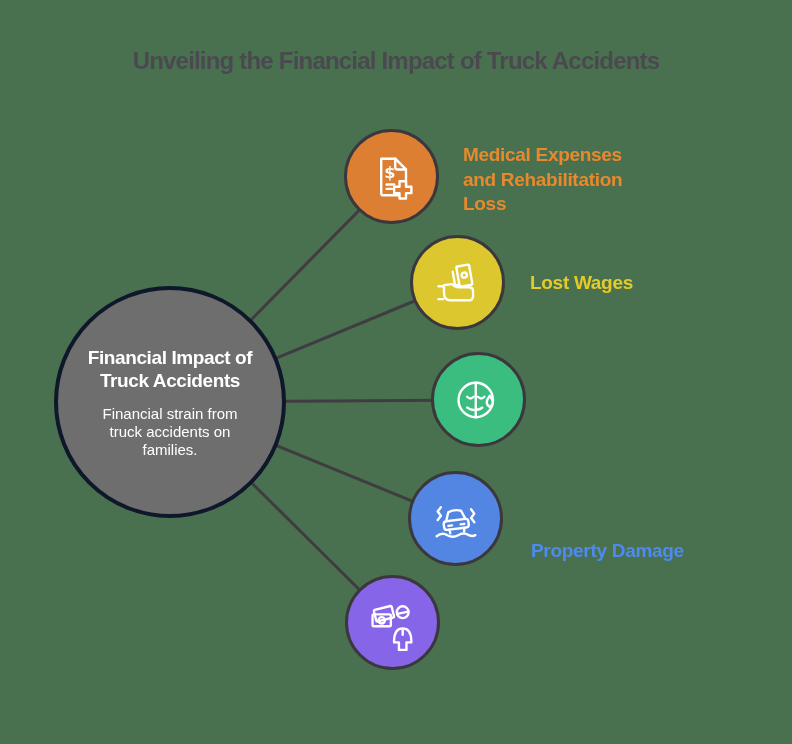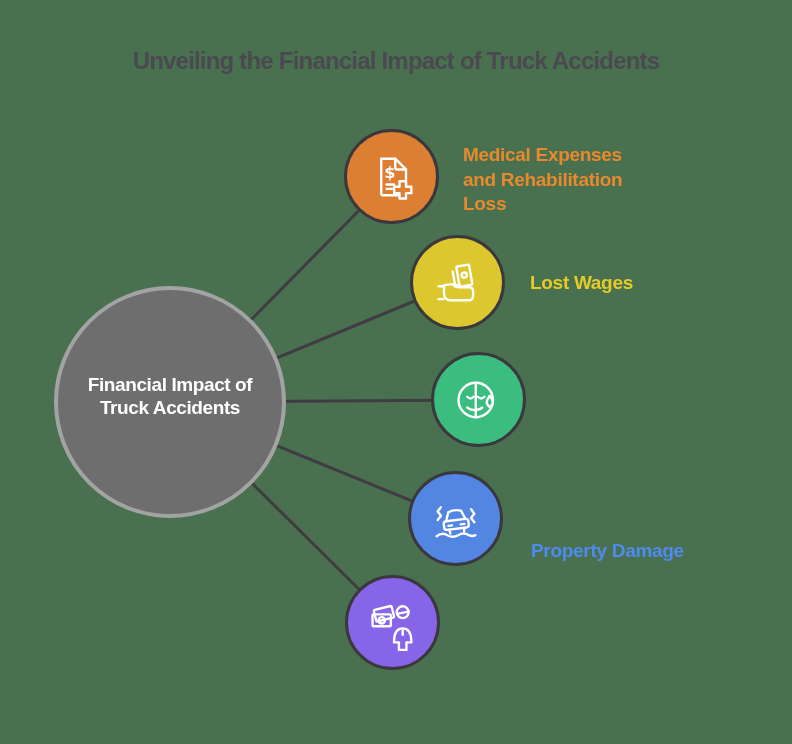--- a/index.html
+++ b/index.html
@@ -32,21 +32,21 @@
   }
 
   .center-node {
     position: absolute;
     left: 54px;
     top: 286px;
     width: 232px;
     height: 232px;
     box-sizing: border-box;
     background: #6e6e6e;
-    border: 4px solid #a3a3a3;
+    border: 4px solid #0f172a;
     border-radius: 50%;
     display: flex;
     flex-direction: column;
     align-items: center;
     justify-content: center;
     text-align: center;
     color: #ffffff;
   }
   .center-heading {
     font-size: 19px;
@@ -106,20 +106,21 @@
       <line x1="170" y1="402" x2="479" y2="400"></line>
       <line x1="170" y1="402" x2="456" y2="519"></line>
       <line x1="170" y1="402" x2="393" y2="623"></line>
     </g>
   </svg>
 
   <div class="diagram-title">Unveiling the Financial Impact of Truck Accidents</div>
 
   <div class="center-node">
     <div class="center-heading">Financial Impact of Truck Accidents</div>
+    <div class="center-description">Financial strain from truck accidents on families.</div>
   </div>
 
   <div class="node-circle c-medical">
     <svg width="56" height="56" viewBox="0 0 52 52">
       <g stroke="#ffffff" stroke-width="2.2" fill="none" stroke-linecap="round" stroke-linejoin="round">
         <path d="M16 9 H29 L39 19 V41 Q39 43 37 43 H18 Q16 43 16 41 Z"></path>
         <path d="M29 9 V17 Q29 19 31 19 H39"></path>
         <path d="M21 33 H28"></path>
         <path d="M21 37 H26"></path>
         <path d="M33 30 H39 V35 H44 V41 H39 V46 H33 V41 H28 V35 H33 Z" fill="#dc7f33"></path>

